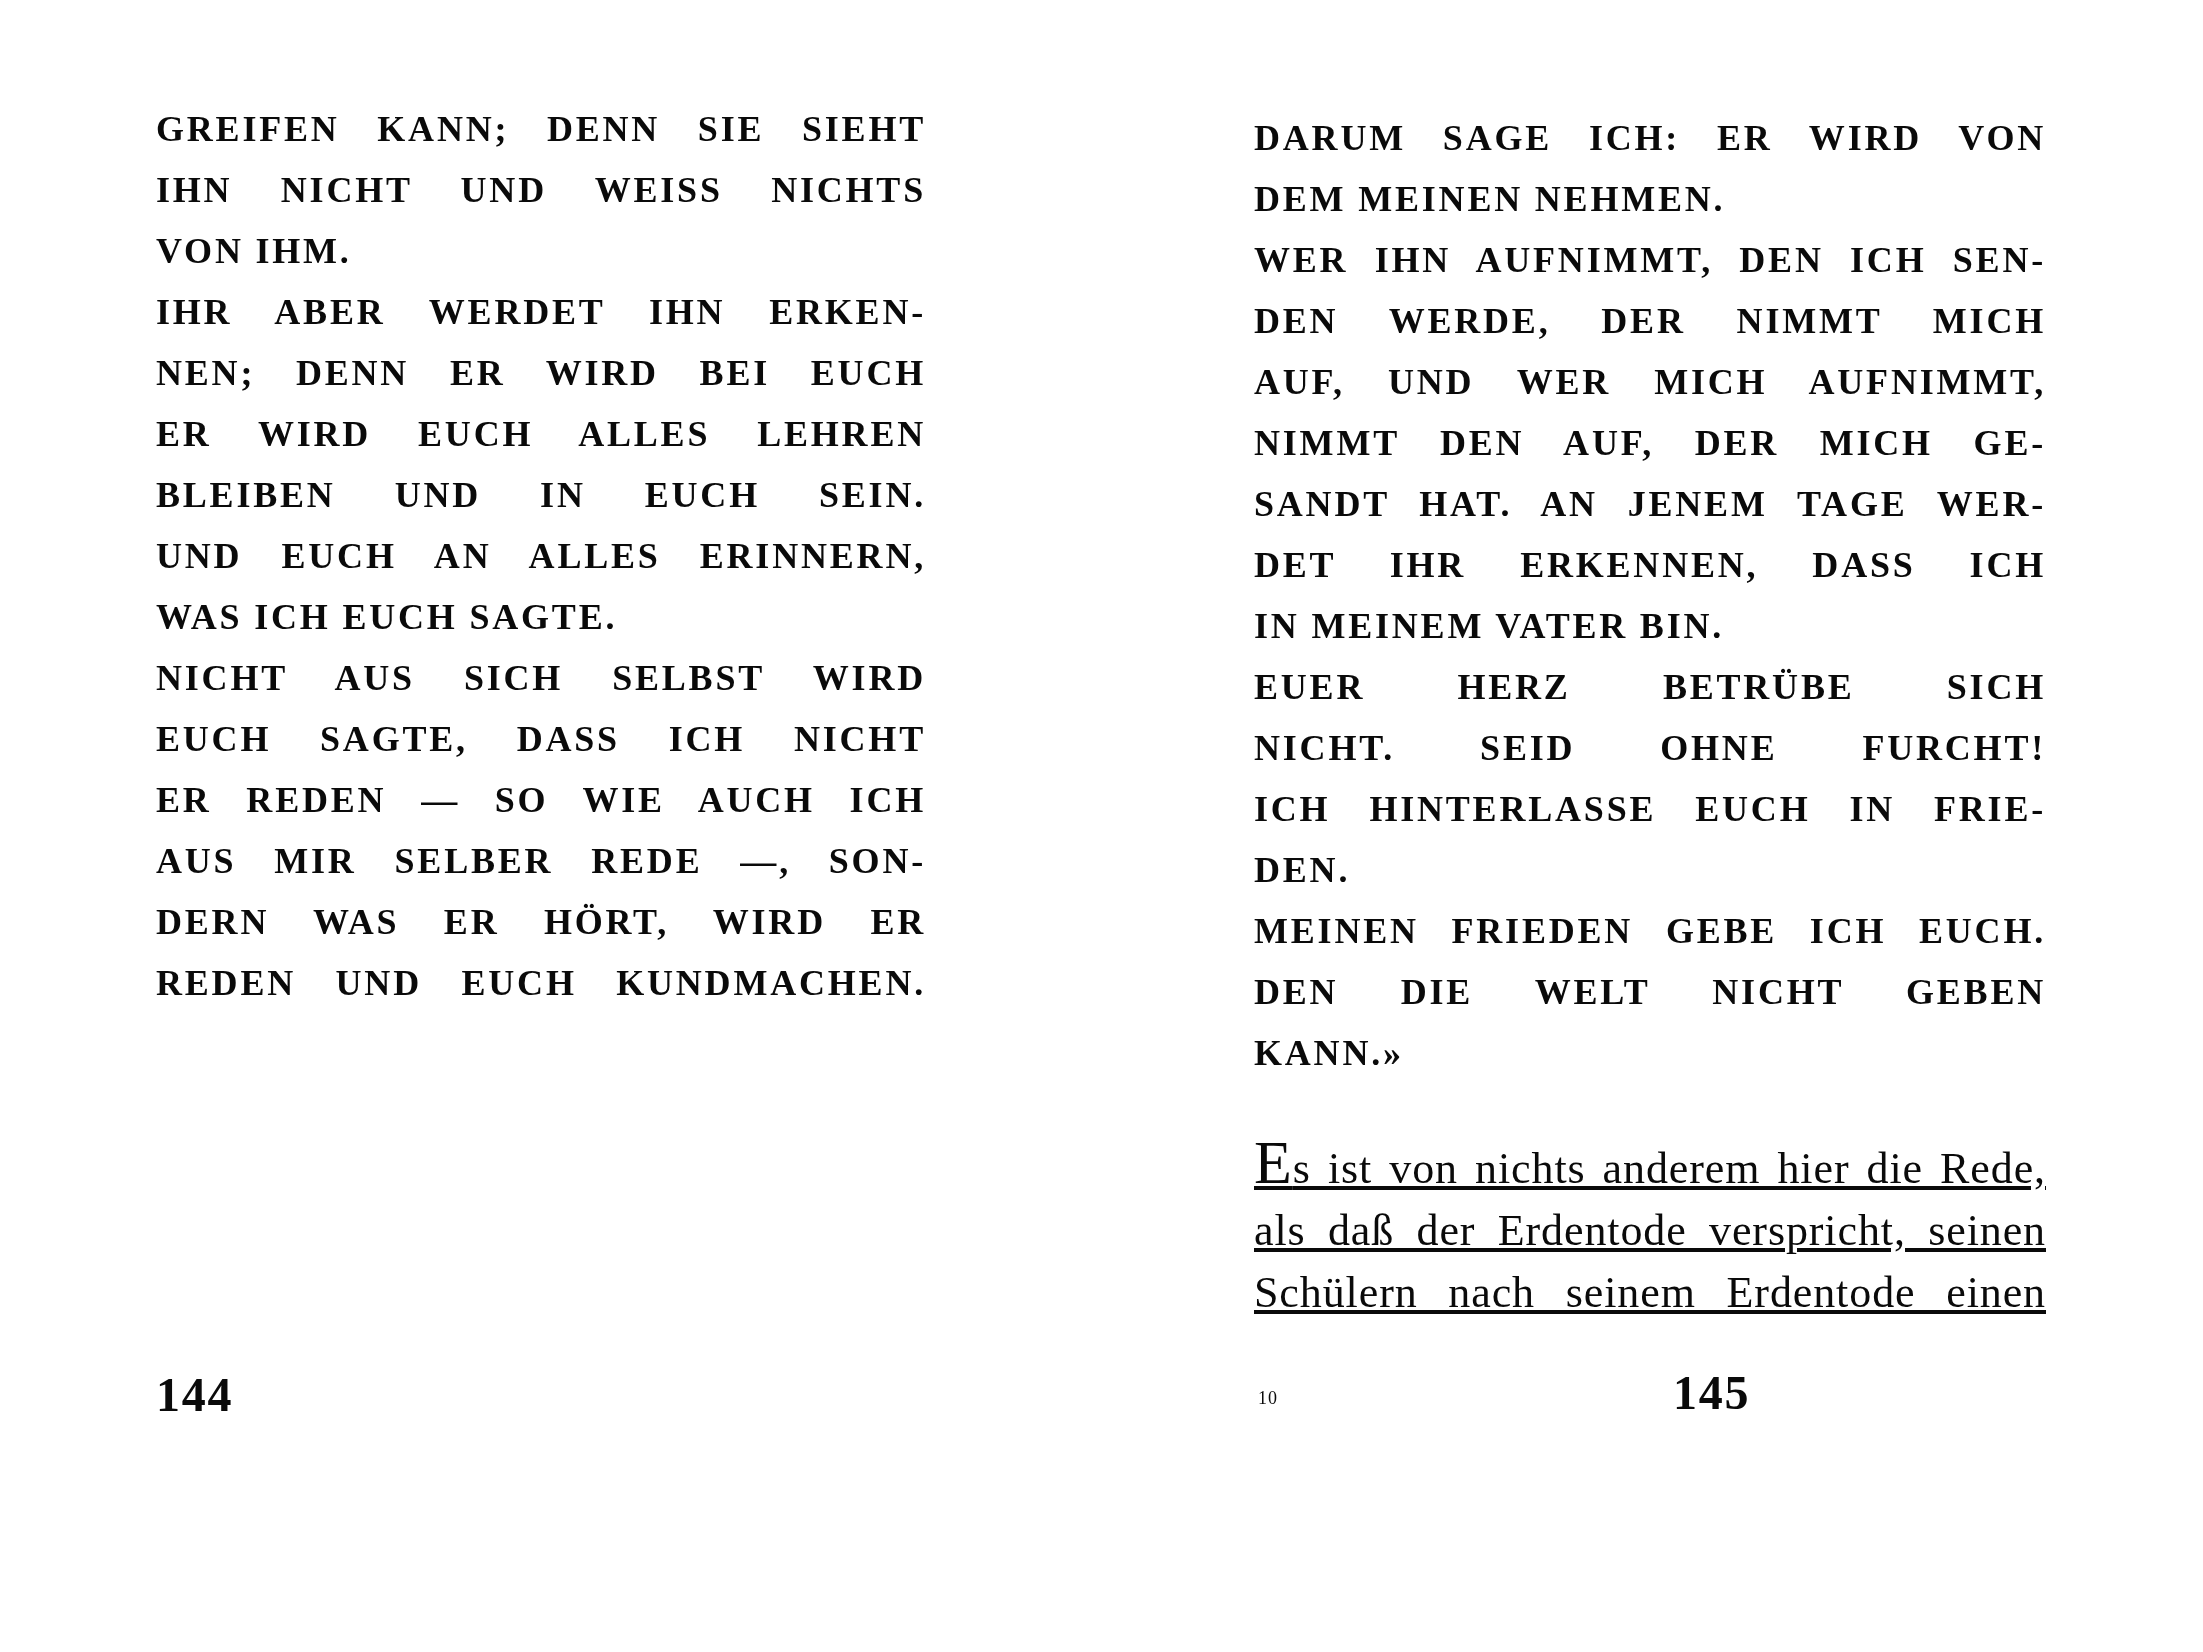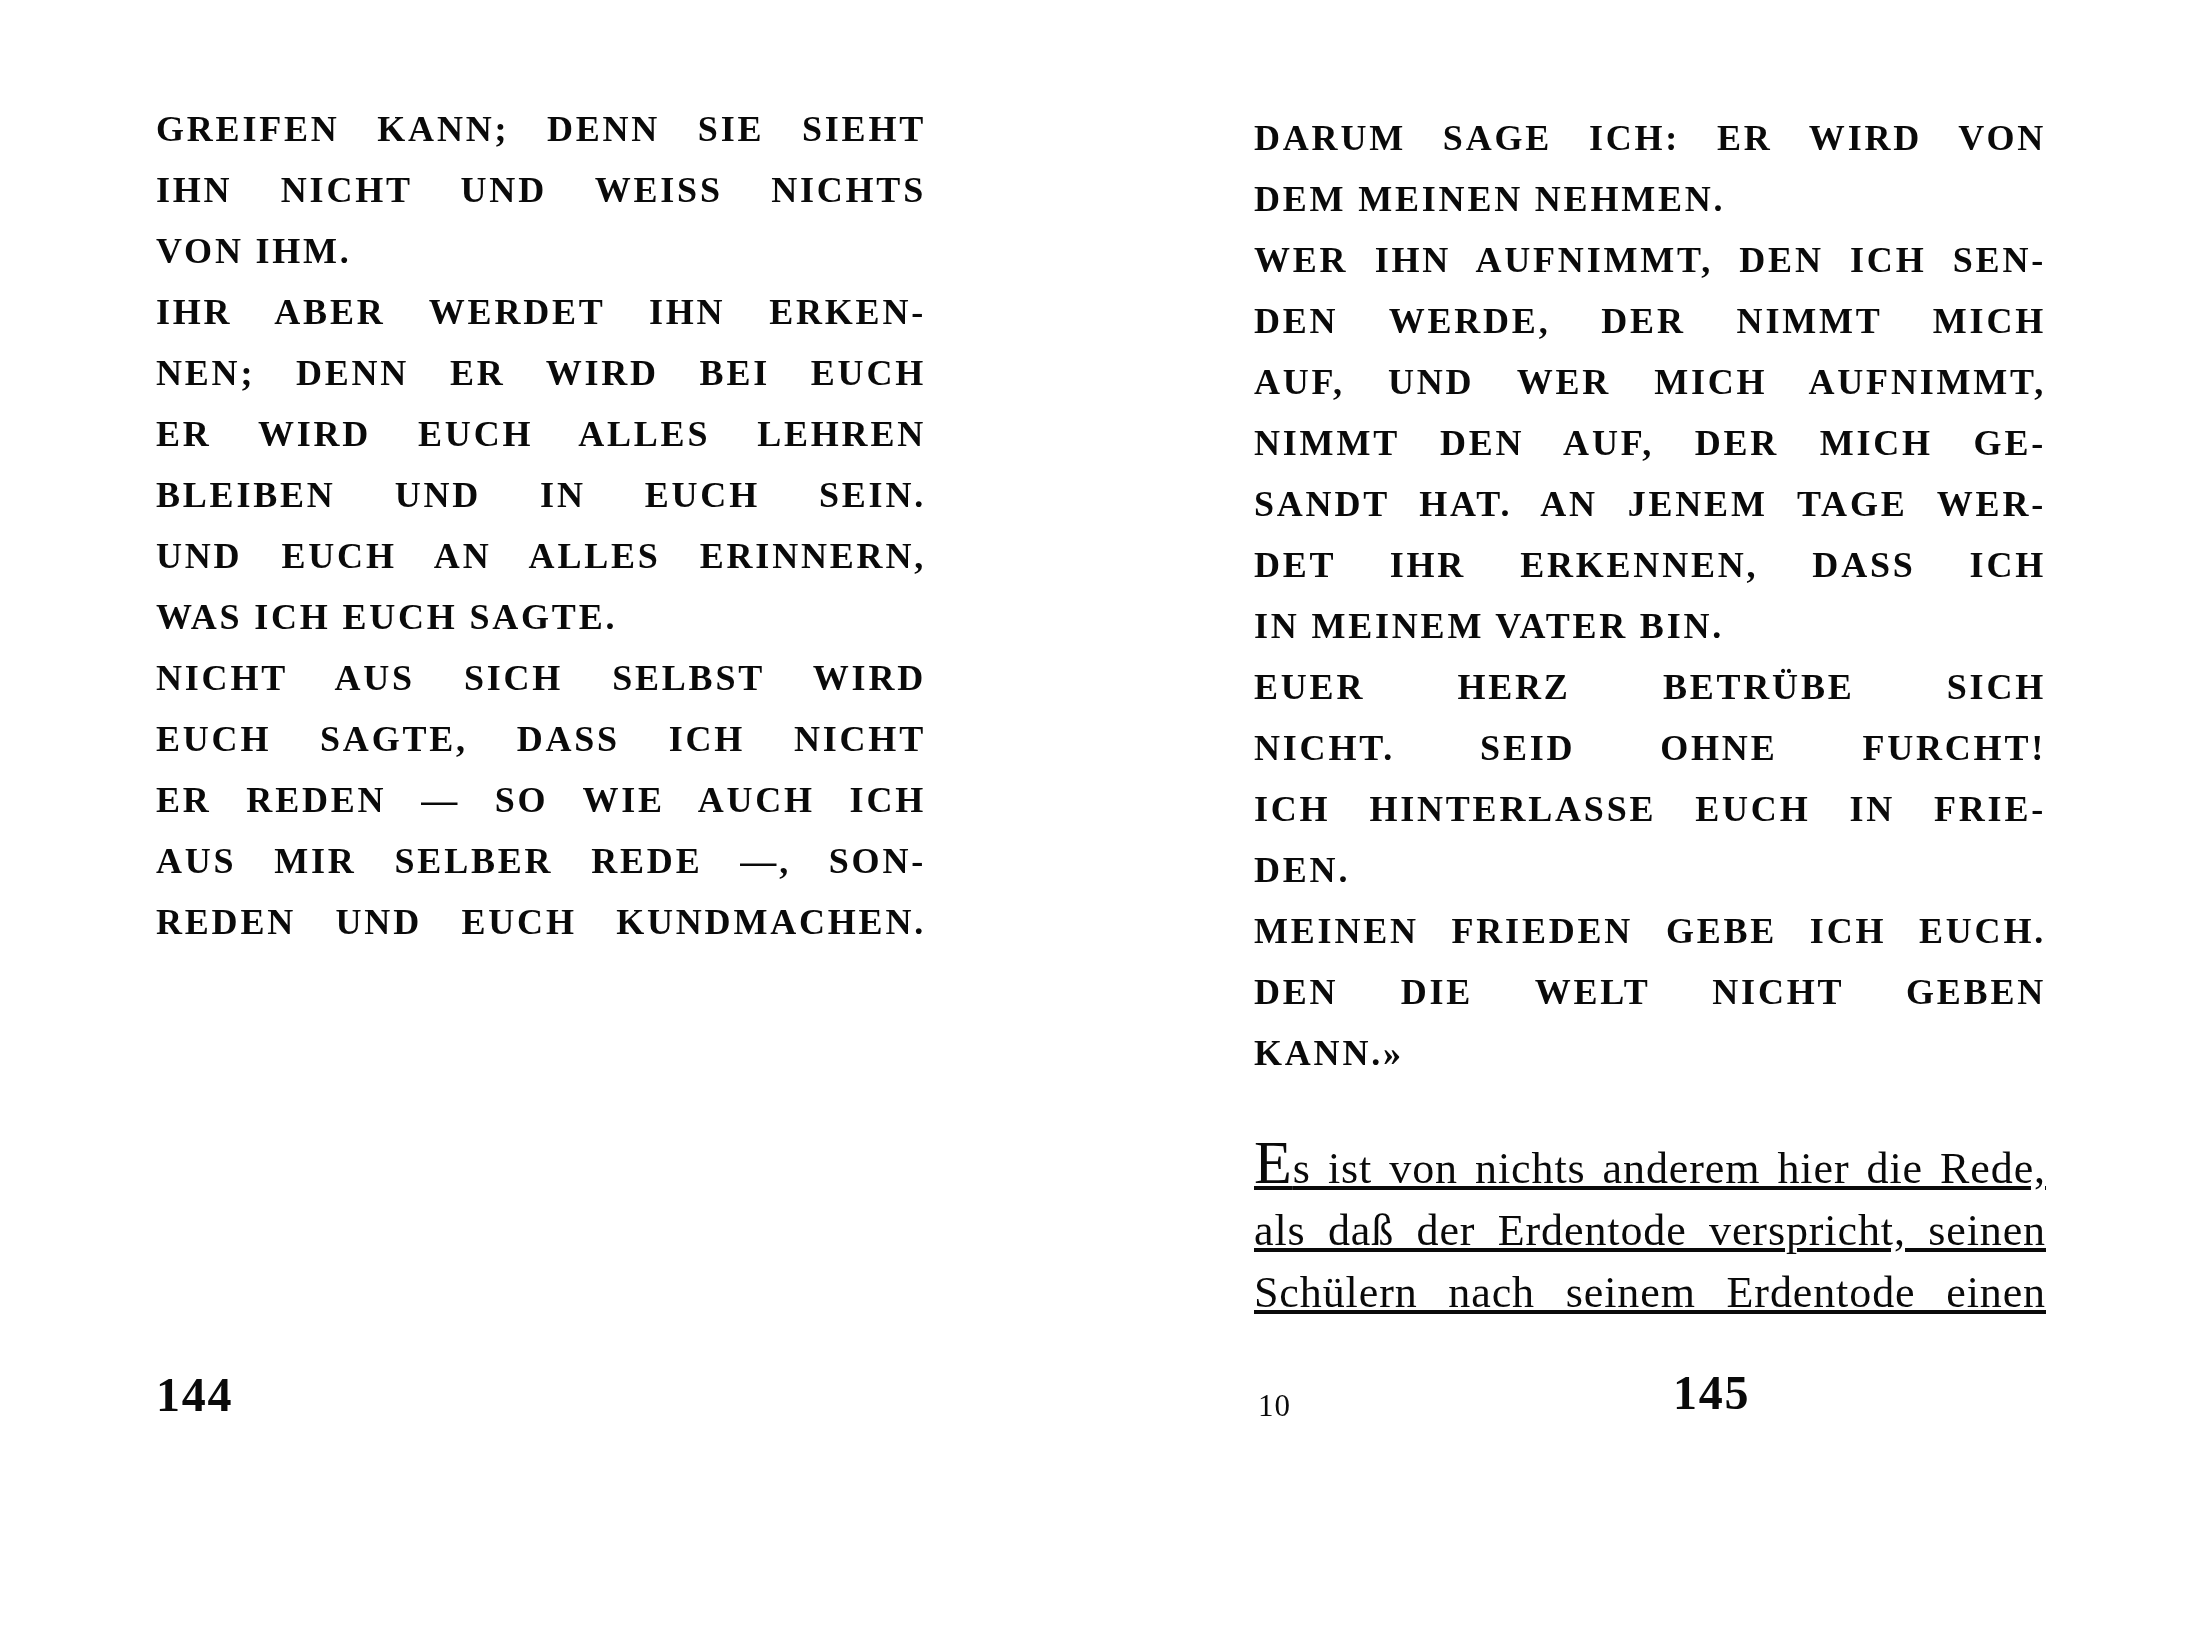--- a/index.html
+++ b/index.html
@@ -41,41 +41,42 @@
     position: absolute;
     font-weight: bold;
     font-size: 48px;
     letter-spacing: 1.8px;
   }
   #page-number-left  { left: 156px;  top: 1367px; }
   #page-number-right { left: 1673px; top: 1365px; }
   #signature-mark {
     position: absolute;
     left: 1258px; top: 1388px;
-    font-size: 31px;
+    font-size: 18px;
     letter-spacing: 0.9px;
   }
 </style>
 </head>
 <body>
 
 <div id="left-column" class="col caps">
     <div class="line j">GREIFEN KANN; DENN SIE SIEHT</div>
     <div class="line j">IHN NICHT UND WEISS NICHTS</div>
     <div class="line">VON IHM.</div>
     <div class="line j">IHR ABER WERDET IHN ERKEN-</div>
     <div class="line j">NEN; DENN ER WIRD BEI EUCH</div>
     <div class="line j">ER WIRD EUCH ALLES LEHREN</div>
     <div class="line j">BLEIBEN UND IN EUCH SEIN.</div>
     <div class="line j">UND EUCH AN ALLES ERINNERN,</div>
     <div class="line">WAS ICH EUCH SAGTE.</div>
     <div class="line j">NICHT AUS SICH SELBST WIRD</div>
     <div class="line j">EUCH SAGTE, DASS ICH NICHT</div>
     <div class="line j">ER REDEN — SO WIE AUCH ICH</div>
     <div class="line j">AUS MIR SELBER REDE —, SON-</div>
+    <div class="line j">DERN WAS ER HÖRT, WIRD ER</div>
     <div class="line j">REDEN UND EUCH KUNDMACHEN.</div>
   </div>
 
 <div id="right-column" class="col caps">
     <div class="line j">DARUM SAGE ICH: ER WIRD VON</div>
     <div class="line">DEM MEINEN NEHMEN.</div>
     <div class="line j">WER IHN AUFNIMMT, DEN ICH SEN-</div>
     <div class="line j">DEN WERDE, DER NIMMT MICH</div>
     <div class="line j">AUF, UND WER MICH AUFNIMMT,</div>
     <div class="line j">NIMMT DEN AUF, DER MICH GE-</div>

